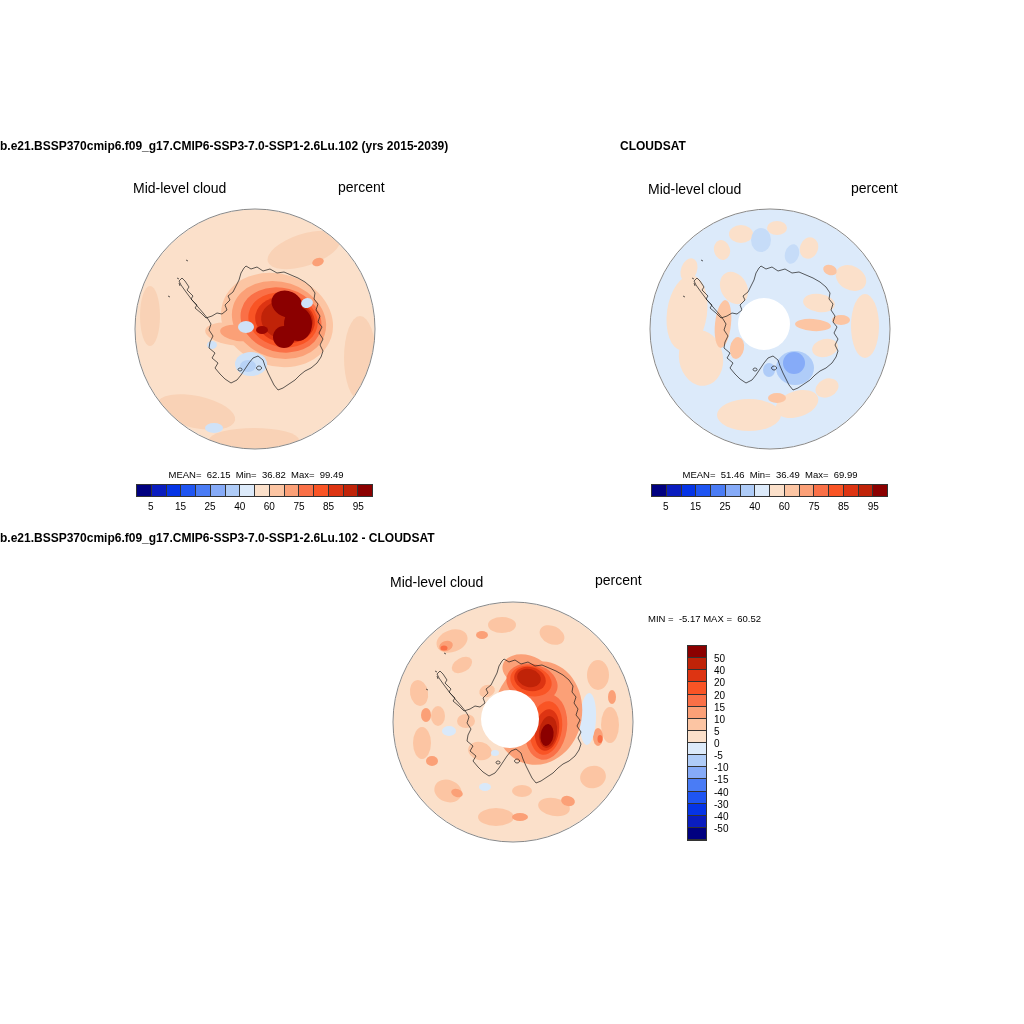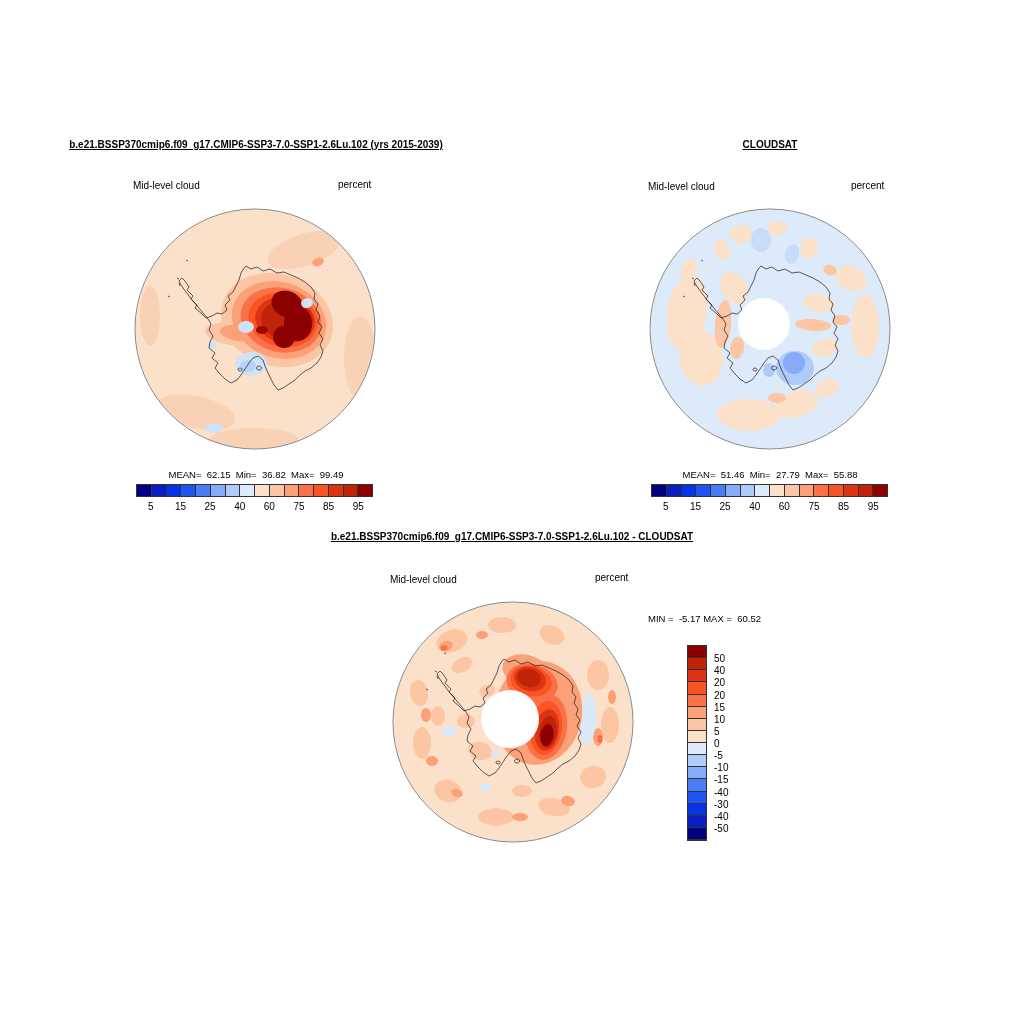--- a/index.html
+++ b/index.html
@@ -1,24 +1,24 @@
 <!DOCTYPE html>
 <html><head>
 <meta charset="utf-8">
 <style>
   html,body{margin:0;padding:0;background:#fff;}
   #canvas{position:relative;width:1024px;height:1024px;background:#fff;
           font-family:"Liberation Sans",sans-serif;color:#000;overflow:hidden;}
   .abs{position:absolute;}
   .season-title{left:0;top:96px;width:1024px;text-align:center;font-size:26px;letter-spacing:1px;}
-  .panel-title{font-weight:bold;font-size:10px;white-space:nowrap;text-align:center;text-decoration:underline;}
+  .panel-title{font-weight:bold;font-size:12px;white-space:nowrap;text-align:left;}
   .pt-model{left:0;top:139px;width:512px;}
   .pt-obs{left:620px;top:139px;width:300px;}
   .pt-diff{left:0;top:531px;width:1024px;}
-  .field-label{font-size:10px;white-space:nowrap;}
+  .field-label{font-size:14px;white-space:nowrap;}
   .map{width:242px;height:242px;}
   .stats{font-size:9.5px;white-space:pre;text-align:center;}
   .cbar{display:flex;width:237px;height:13px;border:1px solid #333;box-sizing:border-box;}
   .cb-seg{flex:1;border-right:1px solid #333;}
   .cb-seg:last-child{border-right:none;}
   .cb-ticks{display:flex;width:237px;}
   .cb-tick{width:12.5%;text-align:center;font-size:10px;}
   .vcbar{width:20px;height:196px;display:flex;flex-direction:column;border:1px solid #333;box-sizing:border-box;}
   .cbv-seg{flex:1;border-bottom:1px solid #333;}
   .cbv-seg:last-child{border-bottom:none;}
@@ -160,21 +160,21 @@
       </g>
       <ellipse cx="146" cy="160" rx="19" ry="17" fill="#AFCCF8"></ellipse>
       <ellipse cx="120" cy="162" rx="6" ry="7" fill="#AFCCF8"></ellipse>
       <ellipse cx="145" cy="155" rx="11" ry="11" fill="#86ABF8"></ellipse>
       <use href="#coast"></use>
       <circle cx="115" cy="116" r="26" fill="#ffffff"></circle>
     </g>
     <circle cx="121" cy="121" r="120" fill="none" stroke="#888" stroke-width="1"></circle>
   </svg>
 
-  <div class="abs stats" style="left:515px;top:469px;width:510px;">MEAN=  51.46  Min=  27.79  Max=  55.88</div>
+  <div class="abs stats" style="left:515px;top:469px;width:510px;">MEAN=  51.46  Min=  36.49  Max=  69.99</div>
   <div class="abs cbar" style="left:651px;top:484px;">
       <div class="cb-seg" style="background: rgb(0, 0, 128);"></div>
       <div class="cb-seg" style="background: rgb(10, 29, 191);"></div>
       <div class="cb-seg" style="background: rgb(5, 52, 230);"></div>
       <div class="cb-seg" style="background: rgb(31, 85, 242);"></div>
       <div class="cb-seg" style="background: rgb(74, 124, 245);"></div>
       <div class="cb-seg" style="background: rgb(134, 171, 248);"></div>
       <div class="cb-seg" style="background: rgb(175, 204, 248);"></div>
       <div class="cb-seg" style="background: rgb(220, 234, 250);"></div>
       <div class="cb-seg" style="background: rgb(251, 224, 202);"></div>

